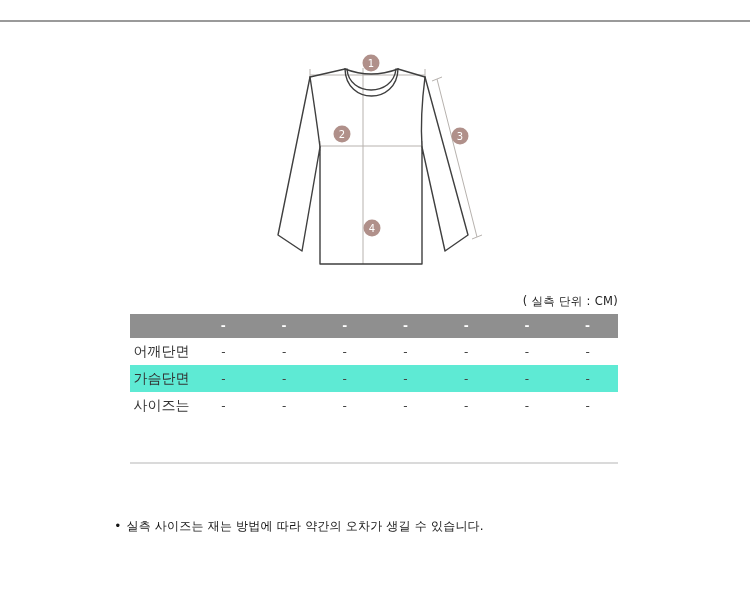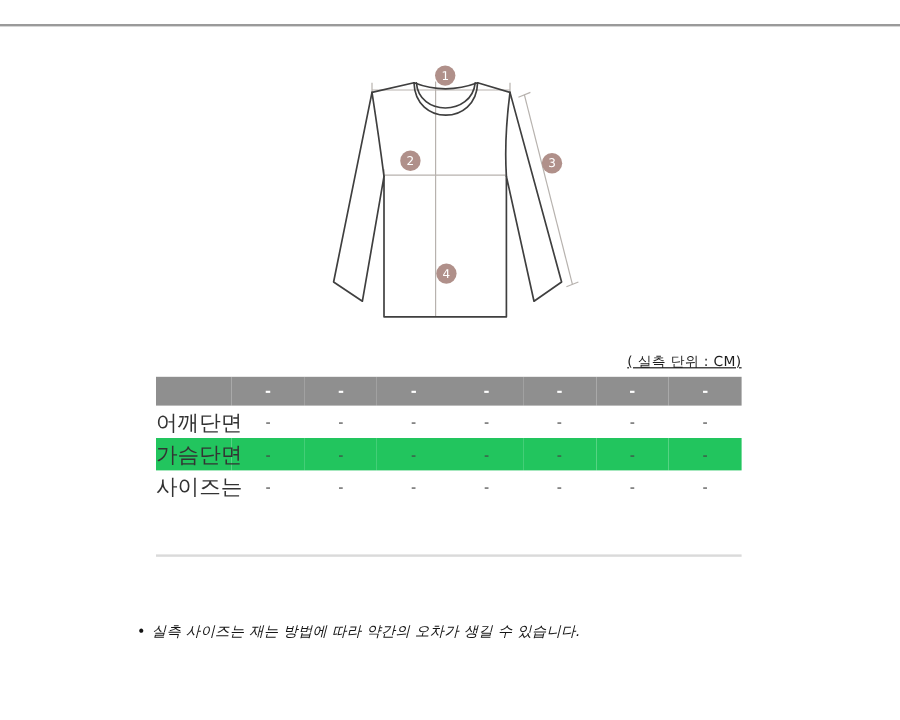--- a/index.html
+++ b/index.html
@@ -11,44 +11,44 @@
     overflow:hidden;
     color:#333;
   }
   .top-divider {
     position:absolute; left:0; top:20px; width:750px; height:2px;
     background:#9a9a9a;
   }
   svg.diagram { position:absolute; left:0; top:28px; }
   .unit-note {
     position:absolute; left:130px; top:294px; width:488px;
-    text-align:right; font-size:11.5px; color:#1c1c1c; letter-spacing:.3px;text-decoration:underline;
+    text-align:right; font-size:11.5px; color:#1c1c1c; letter-spacing:.3px;
   }
   .table-wrap { position:absolute; left:130px; top:314px; width:488px; }
   table { width:100%; border-collapse:collapse; table-layout:fixed; font-size:12px; }
   col.label-col { width:63px; }
   thead tr { height:24px; }
   thead th {
     background:#8f8f8f; color:#ffffff; font-weight:bold;
     text-align:center; font-size:12px;
   }
   tbody tr { height:27px; }
-  tbody tr.alt { background:#22c55e; }
+  tbody tr.alt { background:#5eead4; }
   tbody th {
-    font-weight:normal; color:#333; font-size:18px; text-align:center;
+    font-weight:normal; color:#333; font-size:14px; text-align:center;
     white-space:nowrap;
   }
   tbody td { color:#444; text-align:center; }
   .table-bottom-divider {
     position:absolute; left:130px; top:462px; width:488px; height:2px;
     background:#dadada;
   }
   .footnote {
     position:absolute; left:0; top:518px; width:598px;
-    text-align:center; font-size:12px; color:#141414; letter-spacing:.2px;font-style:italic;
+    text-align:center; font-size:12px; color:#141414; letter-spacing:.2px;
   }
   .footnote .bullet { margin-right:5px; }
 </style>
 </head>
 <body>
 
 <div class="top-divider"></div>
 
 <svg class="diagram" width="750" height="262" viewBox="0 22 750 262">
   <g stroke="#b7b2ae" stroke-width="1" fill="none">

